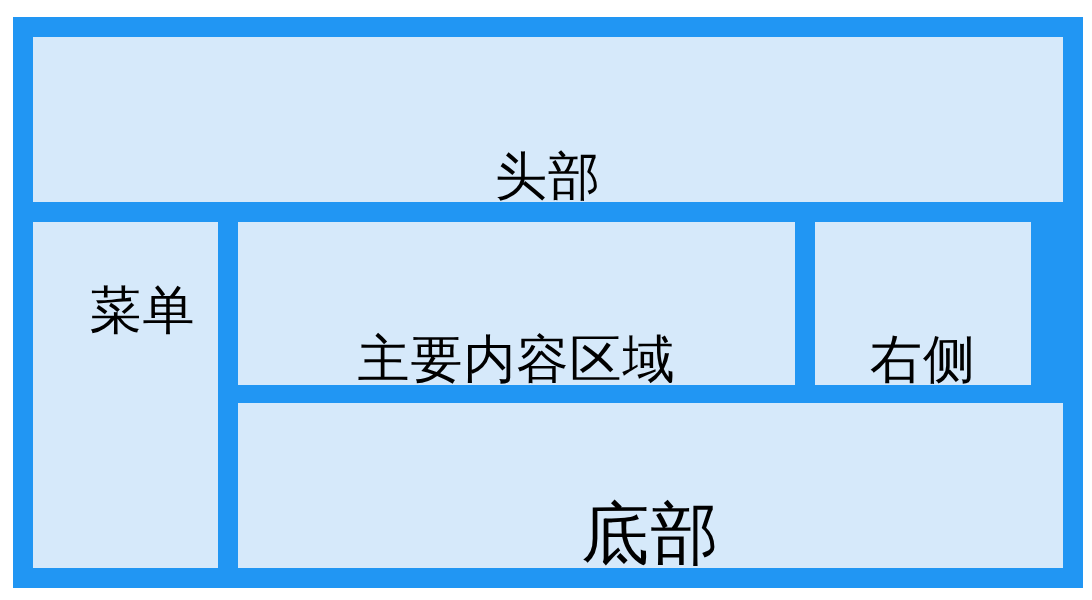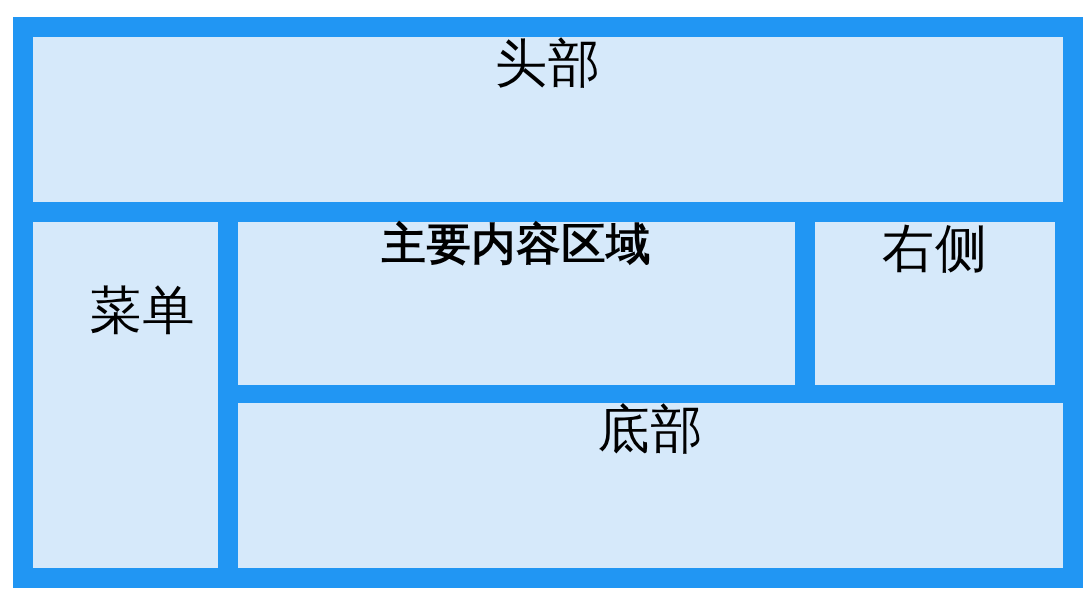--- a/index.html
+++ b/index.html
@@ -39,21 +39,21 @@
     --panel: #d6e9fa;
     --ink: #000000;
   }
 
   
   .panel {
     position: absolute;
     background: var(--panel);
     box-sizing: border-box;
     display: flex;
-    align-items: flex-start;
+    align-items: flex-end;
     justify-content: center;
   }
 
   .panel-label {
     color: var(--ink);
     font-weight: 400;
     line-height: 1;
     letter-spacing: 0.02em;
     white-space: nowrap;
     user-select: none;
@@ -81,39 +81,39 @@
   }
   .region-menu .panel-label { font-size: 52px; margin-left: 34px; }
 
   
   .region-main {
     left: 225px;
     top: 205px;
     width: 557px;
     height: 163px;
   }
-  .region-main .panel-label { font-size: 44px; font-weight: bold; }
+  .region-main .panel-label { font-size: 52px; }
 
   
   .region-right {
     left: 802px;
     top: 205px;
-    width: 240px;
+    width: 216px;
     height: 163px;
   }
   .region-right .panel-label { font-size: 52px; }
 
   
   .region-footer {
     left: 225px;
     top: 386px;
     width: 825px;
     height: 165px;
   }
-  .region-footer .panel-label { font-size: 52px; }
+  .region-footer .panel-label { font-size: 68px; }
 </style>
 </head>
 <body style="background: rgb(255, 255, 255);">
 
 <div class="canvas">
 
   <div class="frame">
 
     <div class="panel region-header">
       <span class="panel-label">头部</span>

